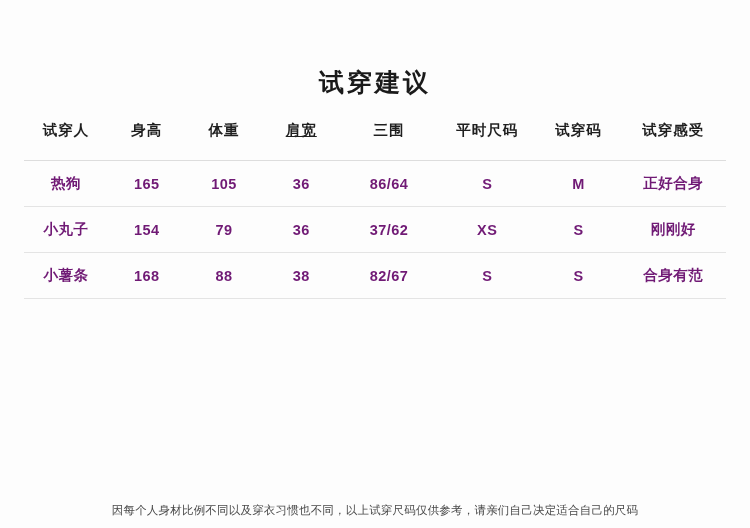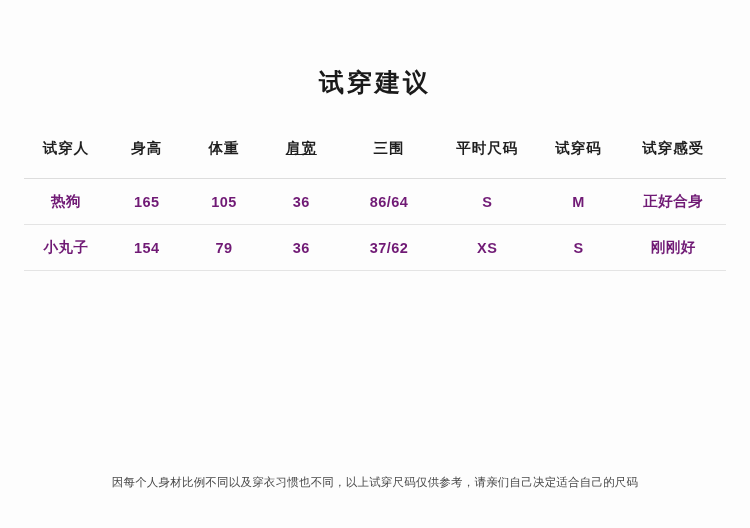--- a/index.html
+++ b/index.html
@@ -24,21 +24,21 @@
   .title {
     text-align: center;
     font-size: 25px;
     font-weight: bold;
     color: #1a1a1a;
     letter-spacing: 3px;
     padding-top: 70px;
     line-height: 1;
   }
   .table-wrap {
-    margin-top: 38px;
+    margin-top: 20px;
     padding: 0 24px;
   }
   table.size-table {
     width: 100%;
     border-collapse: collapse;
     table-layout: fixed;
   }
   table.size-table th {
     font-size: 14.5px;
     font-weight: bold;
@@ -68,21 +68,21 @@
   .col-should { width: 11%; text-decoration: underline; }
   .col-bust   { width: 14%; font-family: Liberation Mono, monospace; }
   .col-usual  { width: 14%; }
   .col-try    { width: 12%; }
   .col-feel   { width: 15%; }
 
   .footnote {
     position: absolute;
     left: 0;
     right: 0;
-    bottom: 38px;
+    bottom: 10px;
     text-align: center;
     font-size: 11.5px;
     color: #4a4a4a;
     letter-spacing: 0.2px;
   }
 </style>
 </head>
 <body>
 
 <div class="page">
@@ -117,19 +117,29 @@
         <tr>
           <td>小丸子</td>
           <td>154</td>
           <td>79</td>
           <td>36</td>
           <td>37/62</td>
           <td>XS</td>
           <td>S</td>
           <td>刚刚好</td>
         </tr>
+        <tr>
+          <td>小薯条</td>
+          <td>168</td>
+          <td>88</td>
+          <td>38</td>
+          <td>82/67</td>
+          <td>S</td>
+          <td>S</td>
+          <td>合身有范</td>
+        </tr>
       </tbody>
     </table>
   </div>
 
   <div class="footnote">因每个人身材比例不同以及穿衣习惯也不同，以上试穿尺码仅供参考，请亲们自己决定适合自己的尺码</div>
 
 </div>
 
 </body></html>

